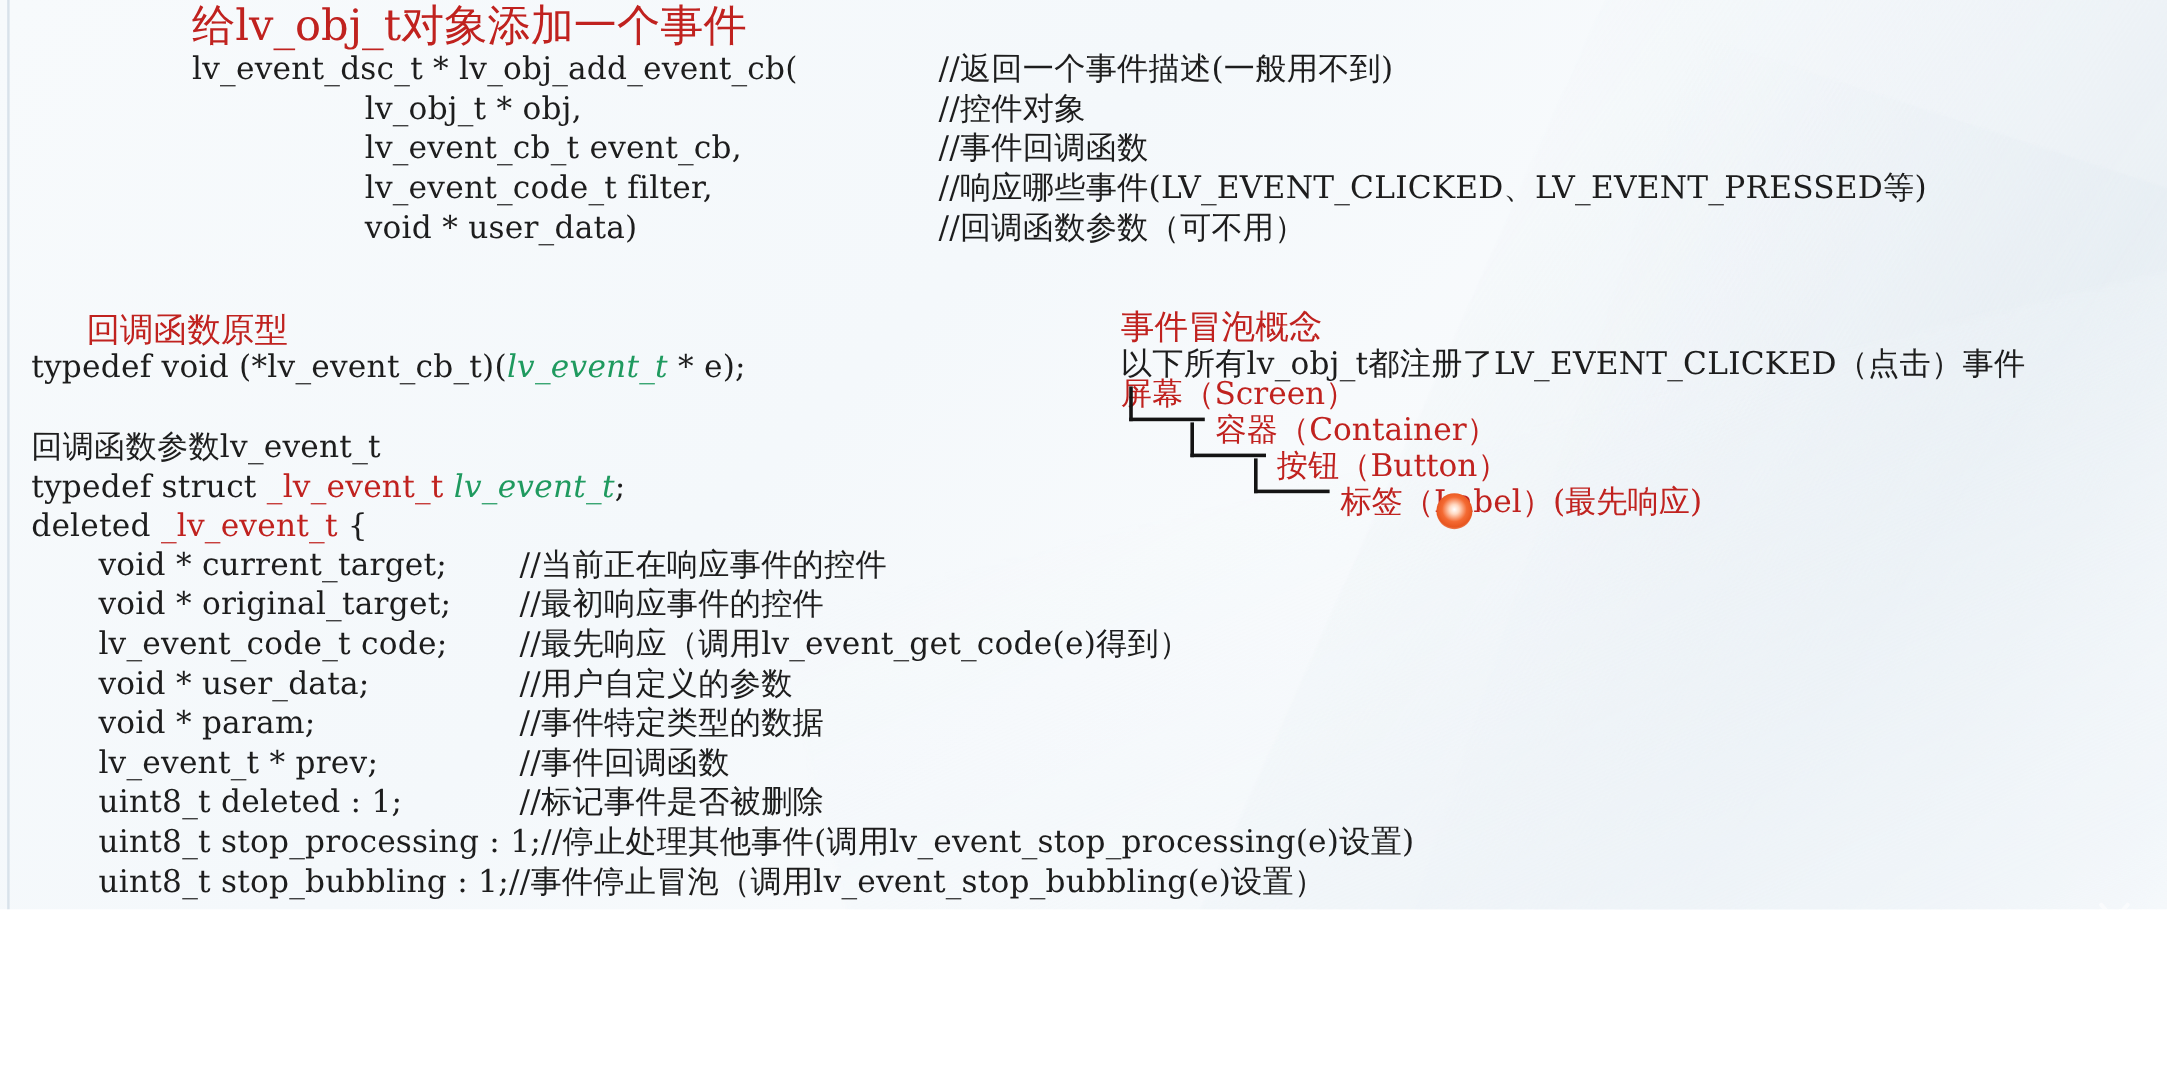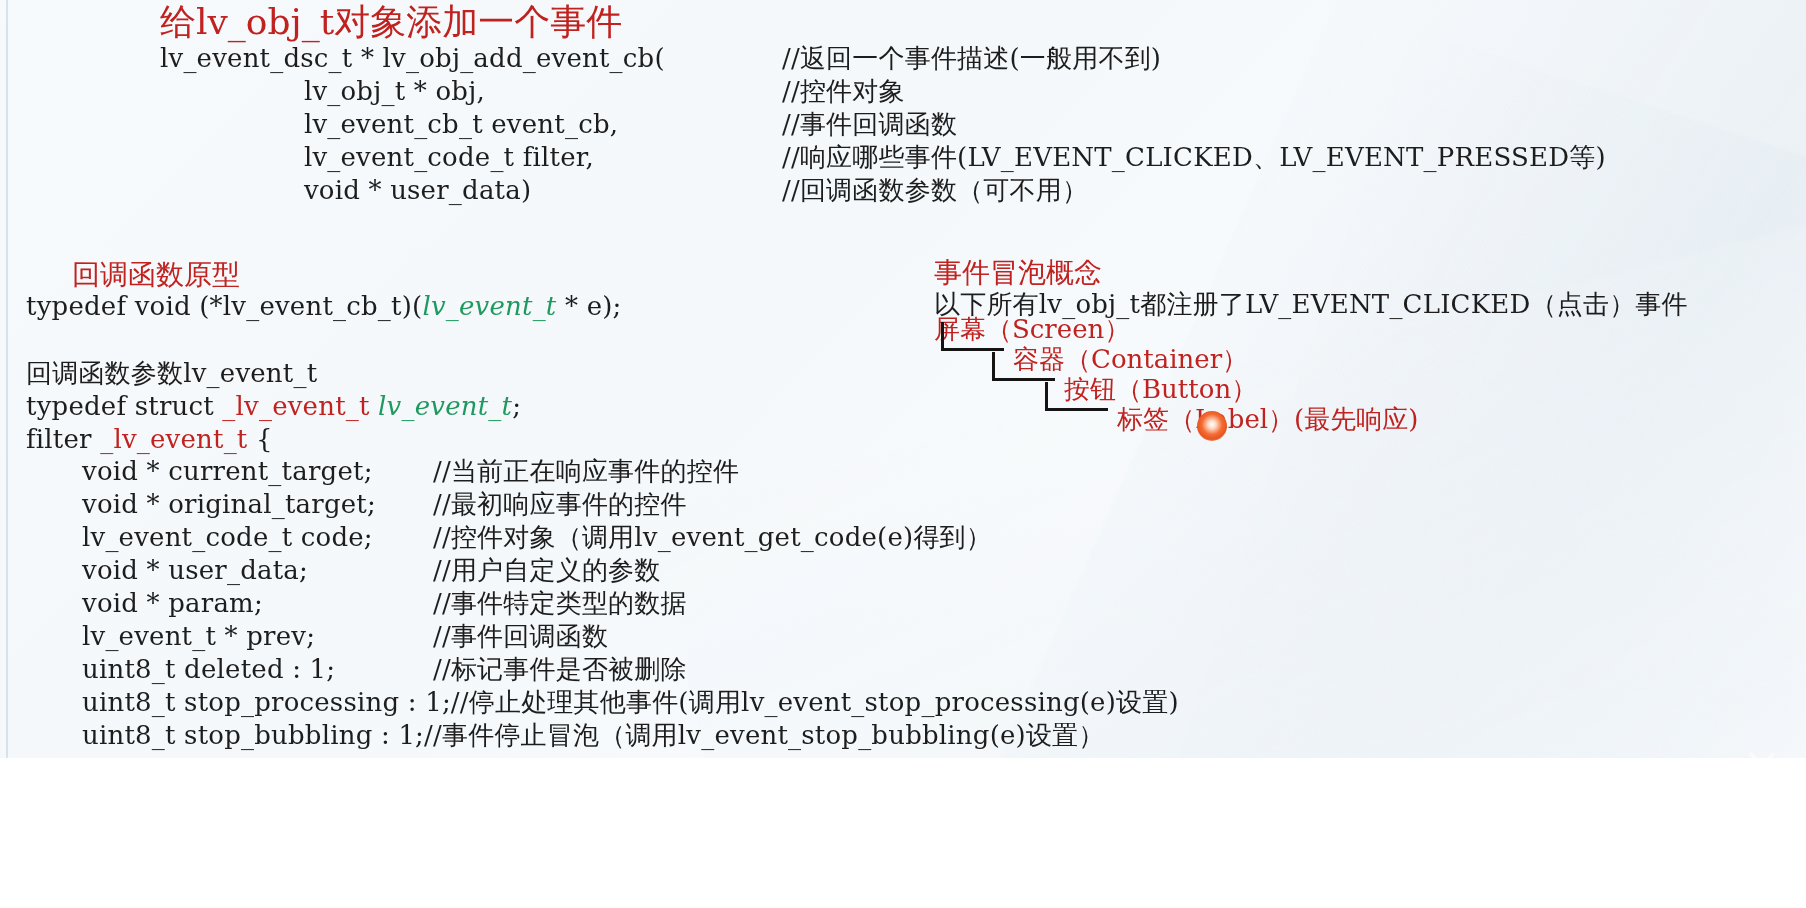--- a/index.html
+++ b/index.html
@@ -153,25 +153,25 @@
   <div class="code black" id="sig-comments"><div>//返回一个事件描述(一般用不到)</div><div>//控件对象</div><div>//事件回调函数</div><div>//响应哪些事件(LV_EVENT_CLICKED、LV_EVENT_PRESSED等)</div><div>//回调函数参数（可不用）</div></div>
 
   <div class="title-red" id="proto-label">回调函数原型</div>
 
   <div class="code" id="proto-line"><span class="black">typedef void (*lv_event_cb_t)(</span><span class="green">lv_event_t</span><span class="black"> * e);</span></div>
 
   <div class="code black" id="param-label">回调函数参数lv_event_t</div>
 
   <div class="code" id="typedef-line"><span class="black">typedef struct </span><span class="red">_lv_event_t</span><span class="black"> </span><span class="green">lv_event_t</span><span class="black">;</span></div>
 
-  <div class="code" id="struct-open"><span class="black">filter </span><span class="red">_lv_event_t</span><span class="black"> {</span></div>
+  <div class="code" id="struct-open"><span class="black">deleted </span><span class="red">_lv_event_t</span><span class="black"> {</span></div>
 
   <div class="code black" id="members"><div>void * current_target;</div><div>void * original_target;</div><div>lv_event_code_t code;</div><div>void * user_data;</div><div>void * param;</div><div>lv_event_t * prev;</div><div>uint8_t deleted : 1;</div><div>uint8_t stop_processing : 1;//停止处理其他事件(调用lv_event_stop_processing(e)设置)</div><div>uint8_t stop_bubbling : 1;//事件停止冒泡（调用lv_event_stop_bubbling(e)设置）</div></div>
 
-  <div class="code black" id="mcomments"><div>//当前正在响应事件的控件</div><div>//最初响应事件的控件</div><div>//控件对象（调用lv_event_get_code(e)得到）</div><div>//用户自定义的参数</div><div>//事件特定类型的数据</div><div>//事件回调函数</div><div>//标记事件是否被删除</div></div>
+  <div class="code black" id="mcomments"><div>//当前正在响应事件的控件</div><div>//最初响应事件的控件</div><div>//最先响应（调用lv_event_get_code(e)得到）</div><div>//用户自定义的参数</div><div>//事件特定类型的数据</div><div>//事件回调函数</div><div>//标记事件是否被删除</div></div>
 
   <div class="code black" id="struct-close">};</div>
 
   <div class="title-red" id="bubble-label">事件冒泡概念</div>
 
   <div class="code black" id="bubble-note">以下所有lv_obj_t都注册了LV_EVENT_CLICKED（点击）事件</div>
 
   <div class="tree-node" id="node-screen">屏幕（Screen）</div>
   <div class="elbow" id="elbow-1"></div>
 

